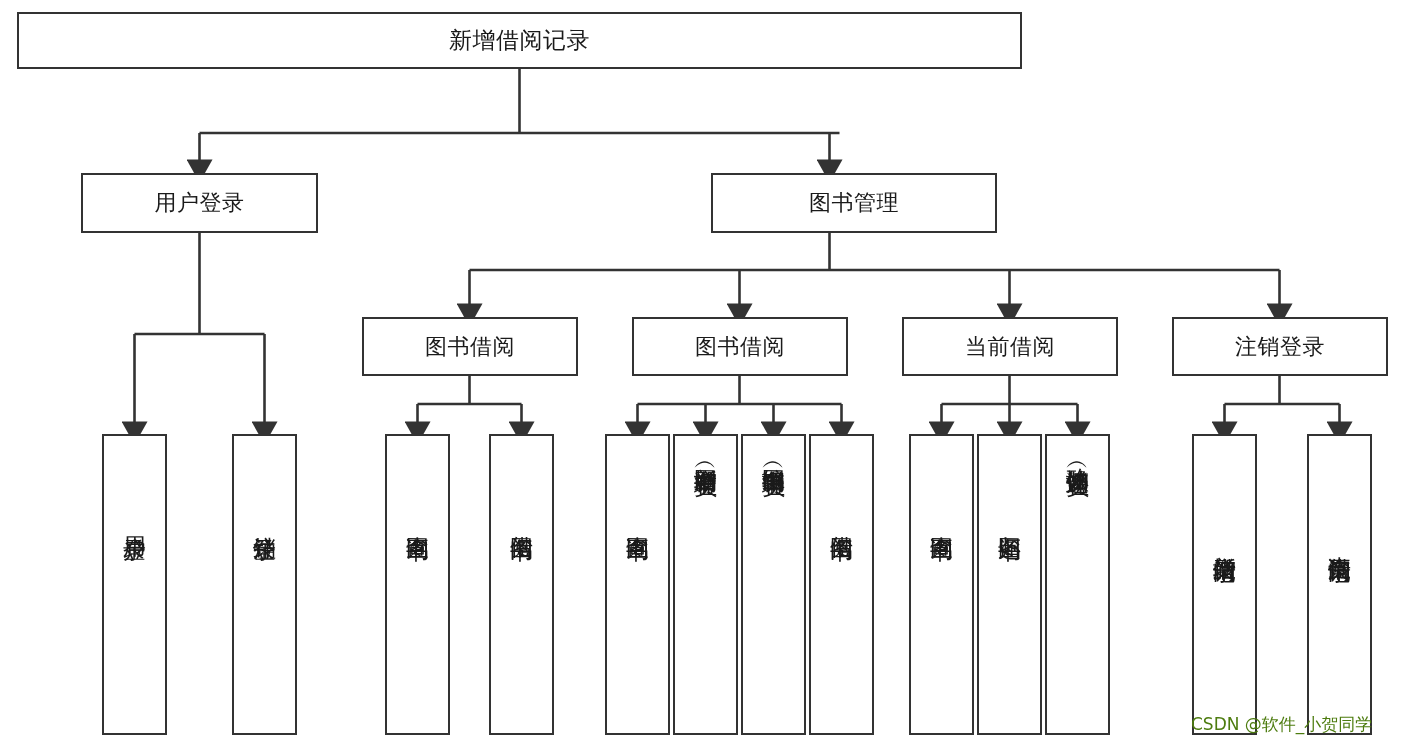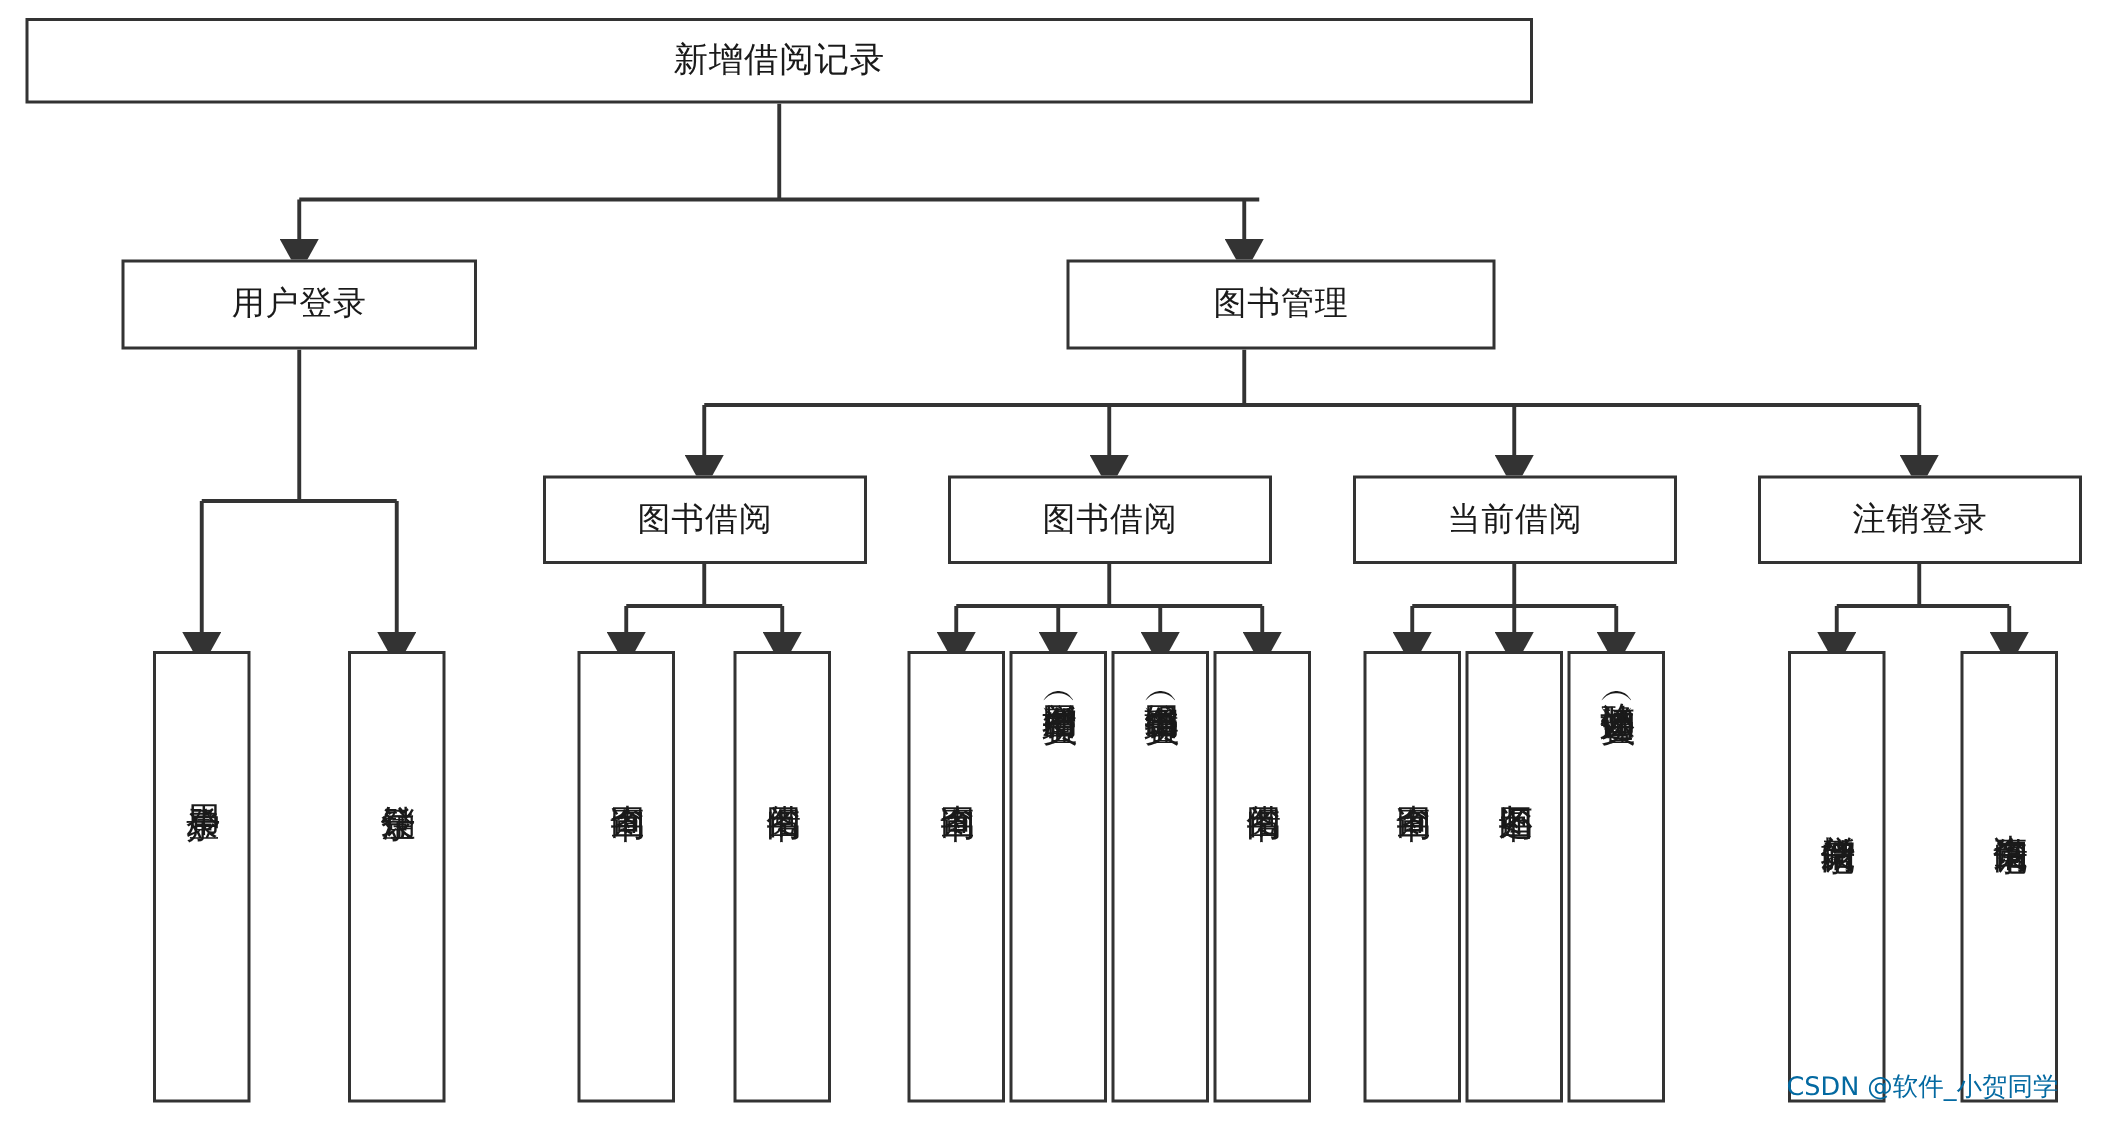--- a/index.html
+++ b/index.html
@@ -67,21 +67,21 @@
     margin-top: 92px;
   }
   .node.vertical.top .label {
     margin-top: 4px;
   }
   .watermark {
     position: absolute;
     left: 1191px;
     top: 713px;
     font-size: 17px;
-    color: #0369a1;
+    color: #4d7c0f;
     white-space: nowrap;
     z-index: 5;
     font-family: "DejaVu Sans", "Liberation Sans", sans-serif;
   }
 </style>
 </head>
 <body>
 
 <div id="canvas">
 

